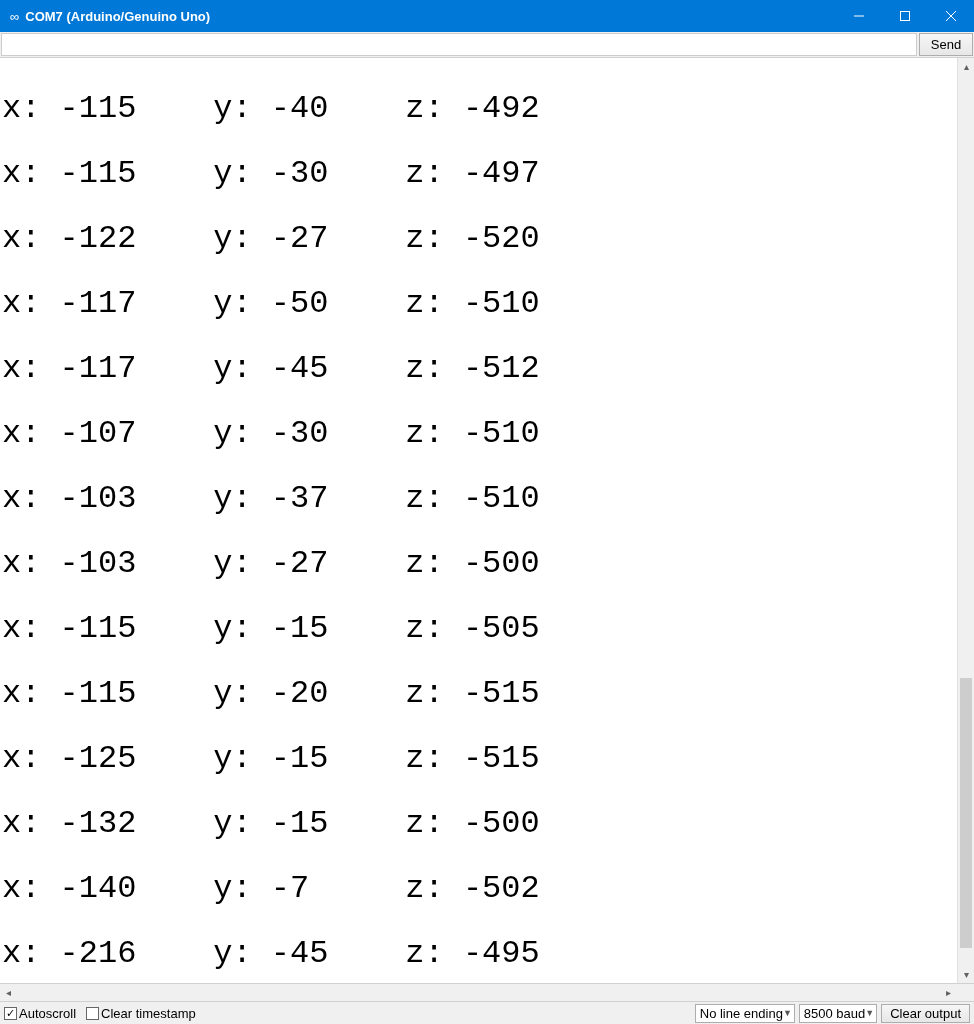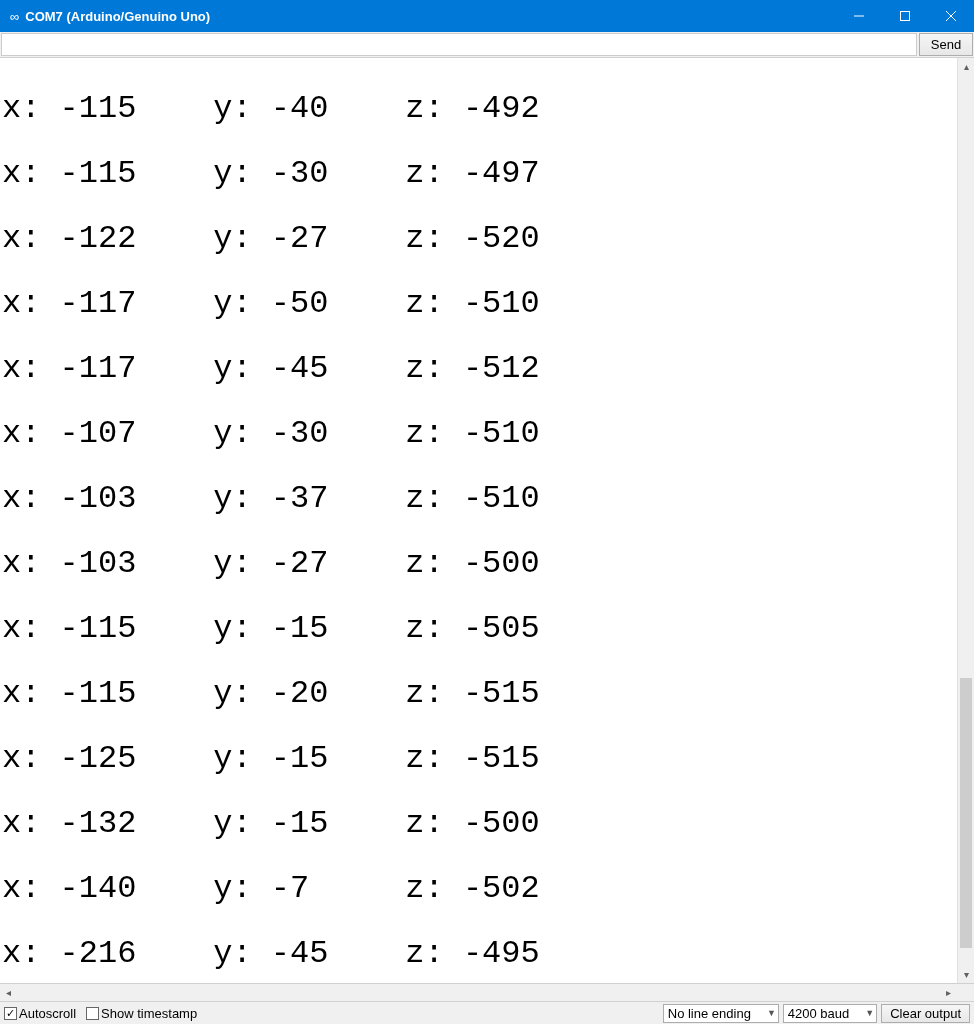--- a/index.html
+++ b/index.html
@@ -163,21 +163,21 @@
   }
   .statusbar .spacer { flex: 1; }
   .statusbar .combo {
     height: 19px;
     border: 1px solid #adadad;
     background: #fff;
     display: flex;
     align-items: center;
     padding: 0 2px 0 4px;
     font-size: 13px;
-    gap: 16px;
+    gap: 0;
   }
   .statusbar .combo .dd {
     font-size: 9px;
     color: #555;
   }
   .statusbar .btn {
     height: 19px;
     border: 1px solid #adadad;
     background: linear-gradient(#f6f6f6,#e7e7e7);
     display: flex;
@@ -248,25 +248,25 @@
   <div class="corner"></div>
 </div>
 
 <div class="statusbar">
   <div class="chk">
     <span class="box" id="chk-autoscroll">✓</span>
     <span>Autoscroll</span>
   </div>
   <div class="chk">
     <span class="box" id="chk-timestamp"></span>
-    <span>Show timestamp</span>
+    <span>Clear timestamp</span>
   </div>
   <div class="spacer"></div>
   <div class="combo">
     <span>No line ending</span>
     <span class="dd">▼</span>
   </div>
   <div class="combo">
-    <span>4200 baud</span>
+    <span>8500 baud</span>
     <span class="dd">▼</span>
   </div>
   <div class="btn">Clear output</div>
 </div>
 
 </body></html>

